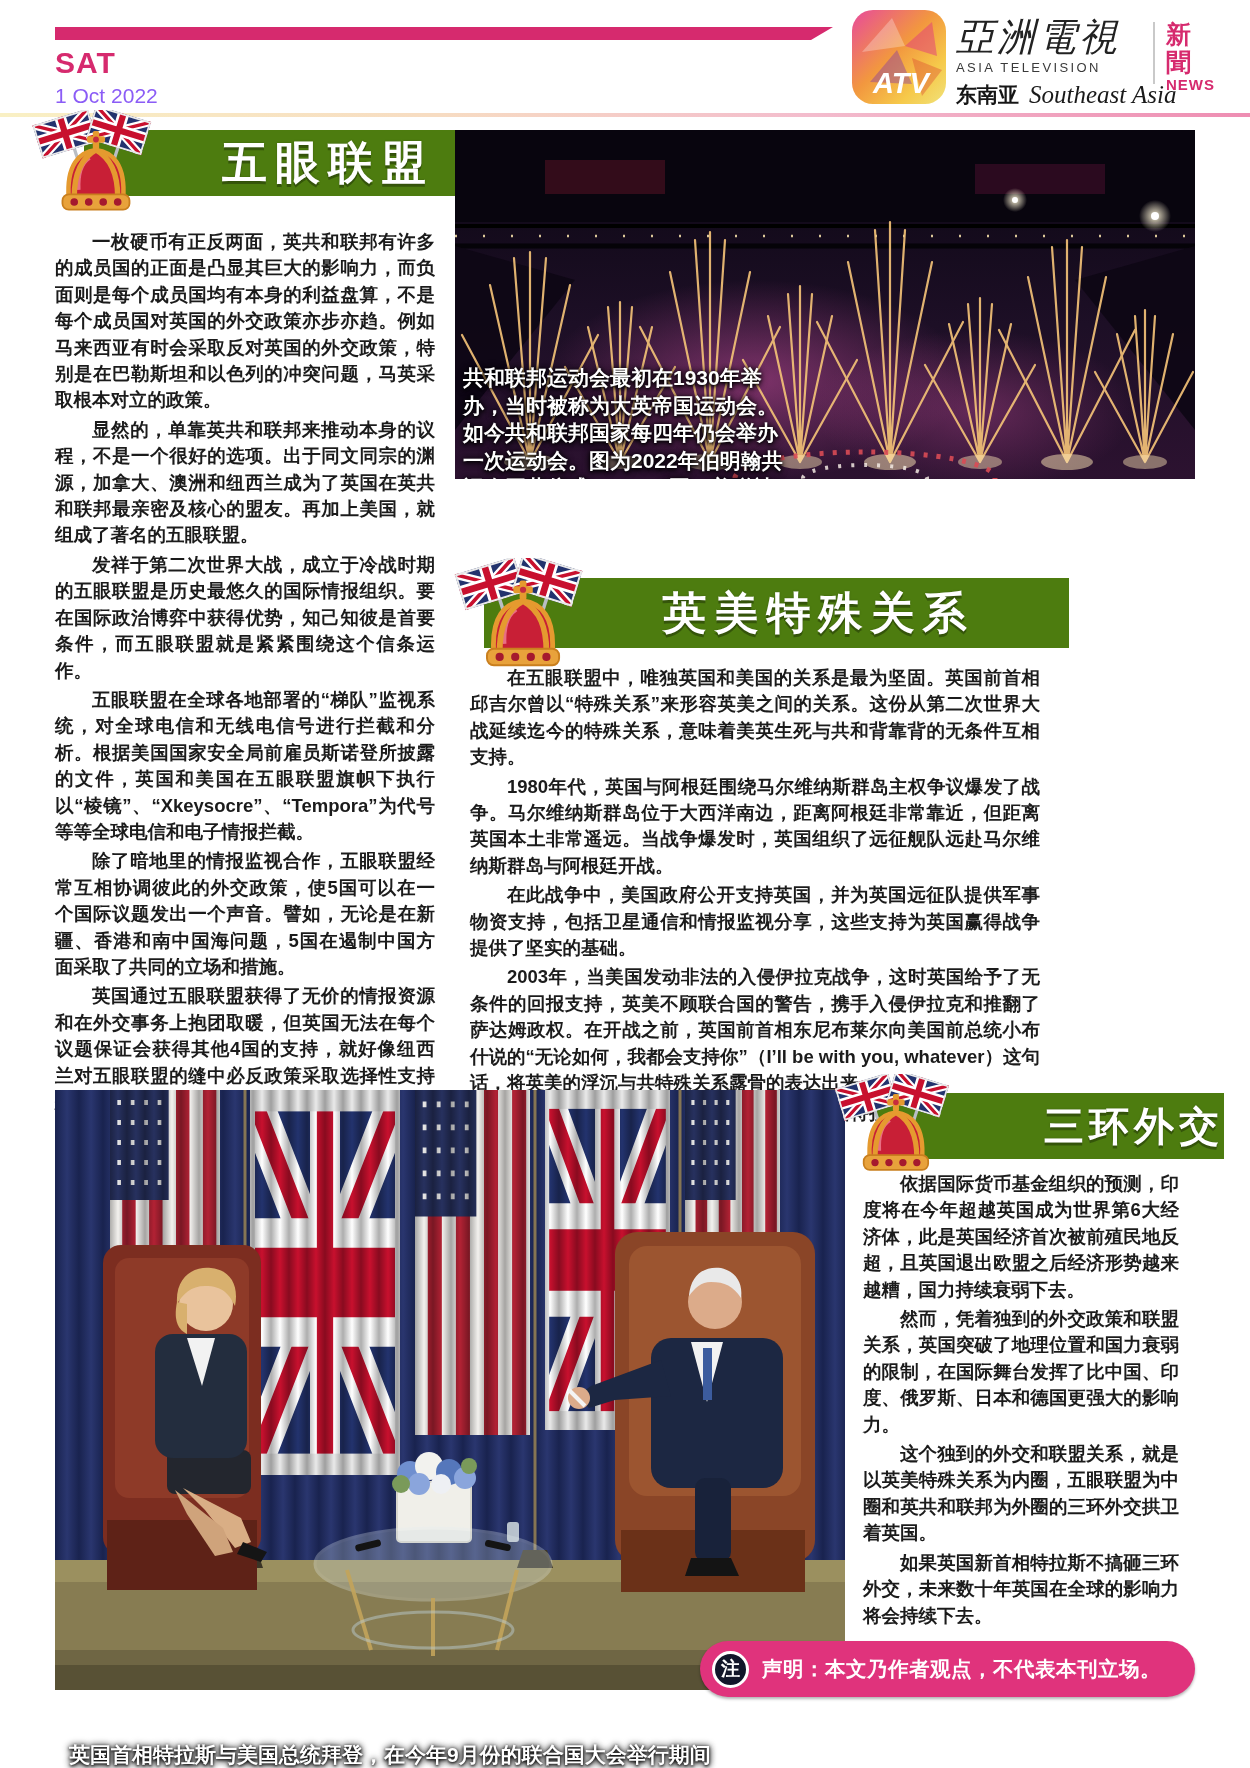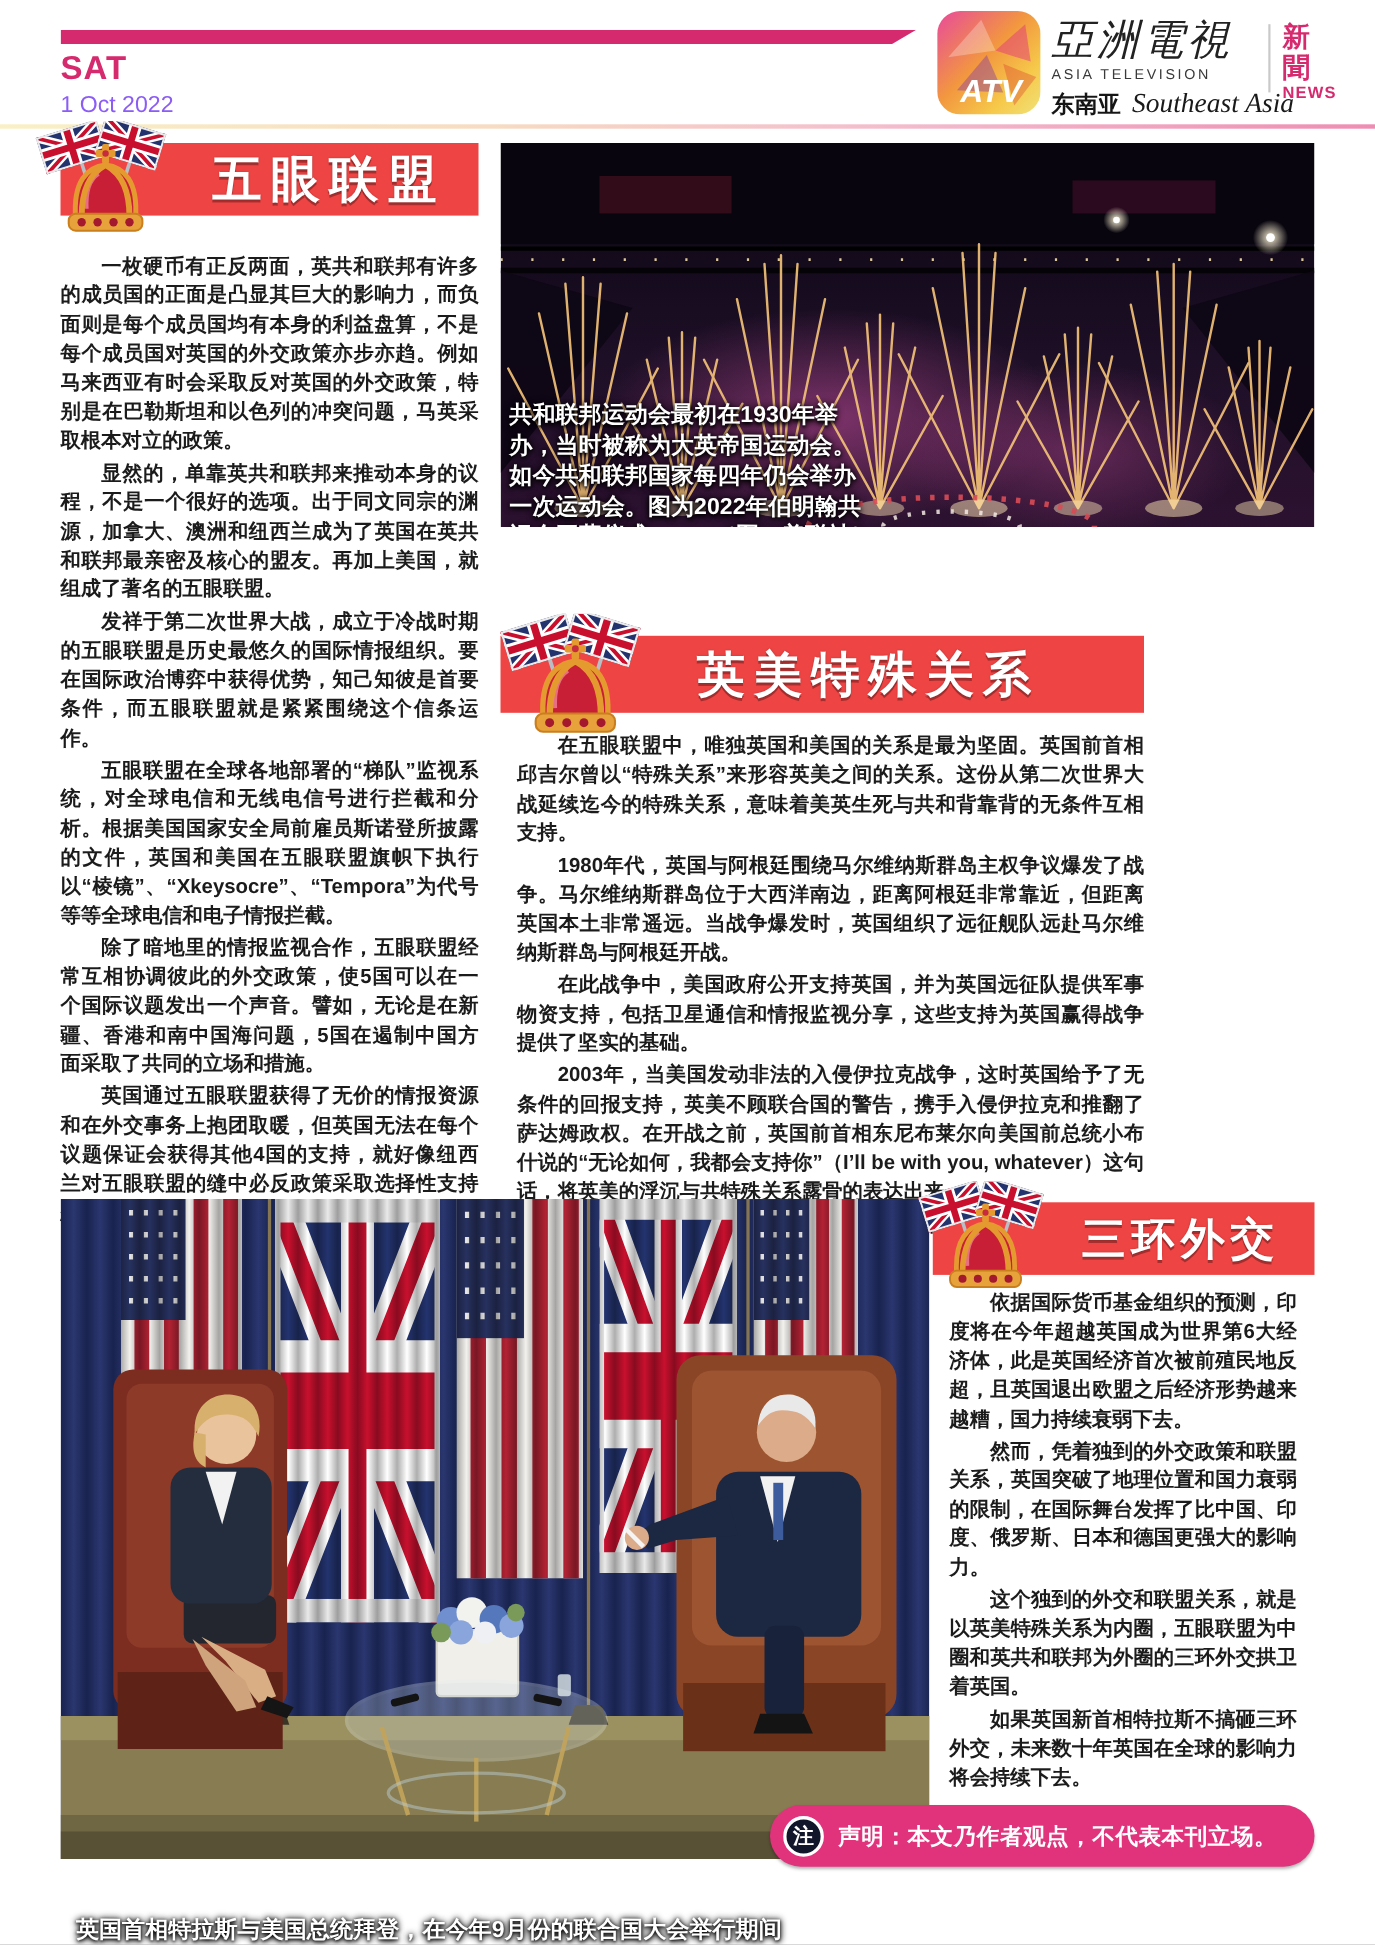--- a/index.html
+++ b/index.html
@@ -21,28 +21,28 @@
   .brand-en { font-size:13px; color:#3a3a3a; letter-spacing:2.4px; margin-top:2px; }
   .brand-div { position:absolute; left:197px; top:6px; width:2px; height:62px; background:#c9c9c9; }
   .brand-news { position:absolute; left:210px; top:4px; text-align:left; }
   .news-zh { font-size:25px; font-weight:800; color:#d62a6e; line-height:28px; }
   .news-en { font-size:15px; font-weight:700; color:#d62a6e; letter-spacing:1px; }
   .brand-row2 { margin-top:6px; display:flex; align-items:center; gap:10px; }
   .region-zh { font-size:21px; font-weight:800; color:#151515; }
   .region-en { font-family:"Liberation Serif","DejaVu Serif",serif; font-style:italic; font-size:25px; color:#1a1a1a; }
 
   
-  .secbar { position:absolute; background:#ef4444; display:flex; align-items:center; justify-content:center; }
+  .secbar { position:absolute; background:#4d7c0f; display:flex; align-items:center; justify-content:center;margin-left:29px; }
   .sectitle { color:#fff; font-weight:800; letter-spacing:8px;
               text-shadow:0 3px 0 rgba(0,0,0,.30), 0 0 2px rgba(0,0,0,.25); white-space:nowrap; }
   #bar1 { left:55px; top:130px; width:380px; height:66px; padding-left:108px; }
   #bar1 .sectitle { font-size:45px; }
   #bar2 { left:455px; top:578px; width:585px; height:70px; padding-left:84px; }
   #bar2 .sectitle { font-size:44px; }
-  #bar3 { left:848px; top:1093px; width:347px; height:66px; padding-left:104px; }
+  #bar3 { left:848px; top:1093px; width:347px; height:66px; padding-left:104px;justify-content:flex-end; }
   #bar3 .sectitle { font-size:40px; letter-spacing:5px; }
   .badge-icon { position:absolute; z-index:5; }
   #icon1 { left:32px; top:110px; width:126px; height:106px; }
   #icon2 { left:454px; top:558px; width:136px; height:114px; }
   #icon3 { left:834px; top:1074px; width:122px; height:102px; }
 
   
   .bodycol { position:absolute; }
   #a1body { left:55px; top:229px; width:380px; }
   #a2body { left:470px; top:665px; width:570px; }

